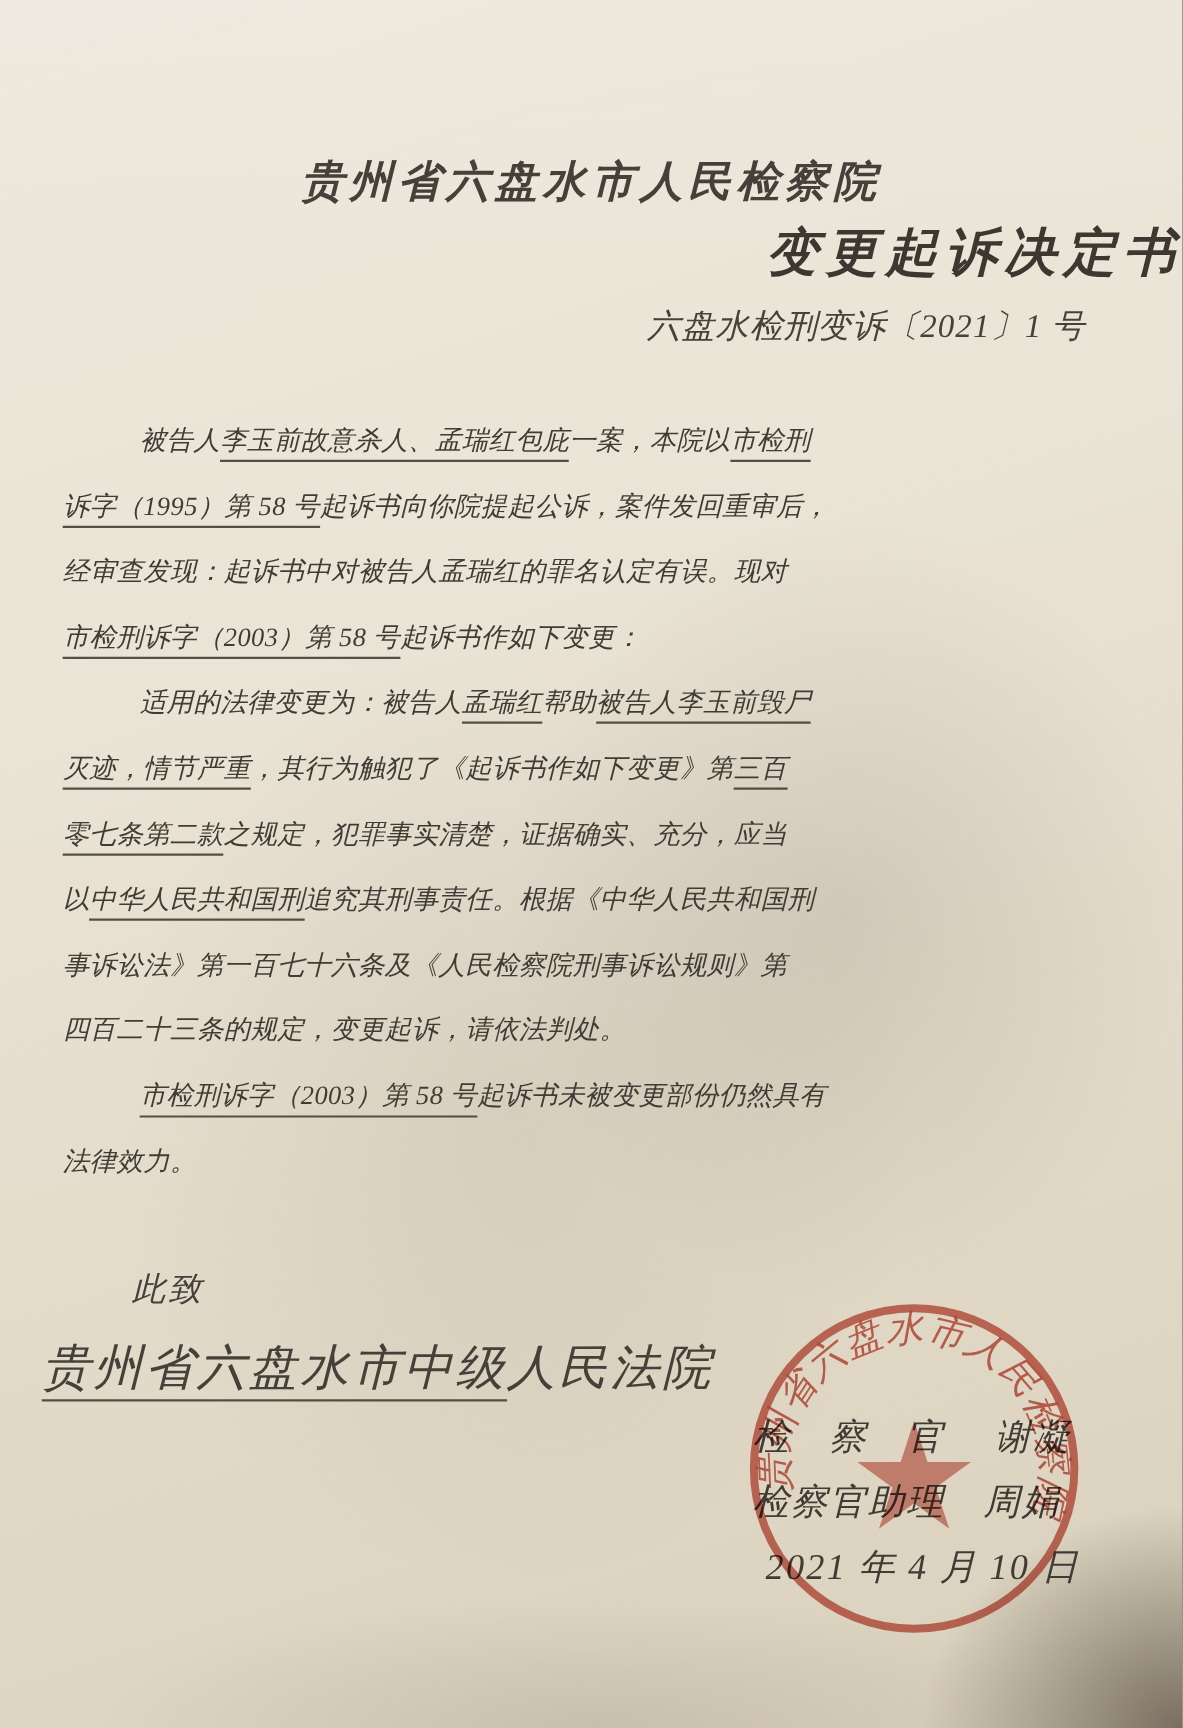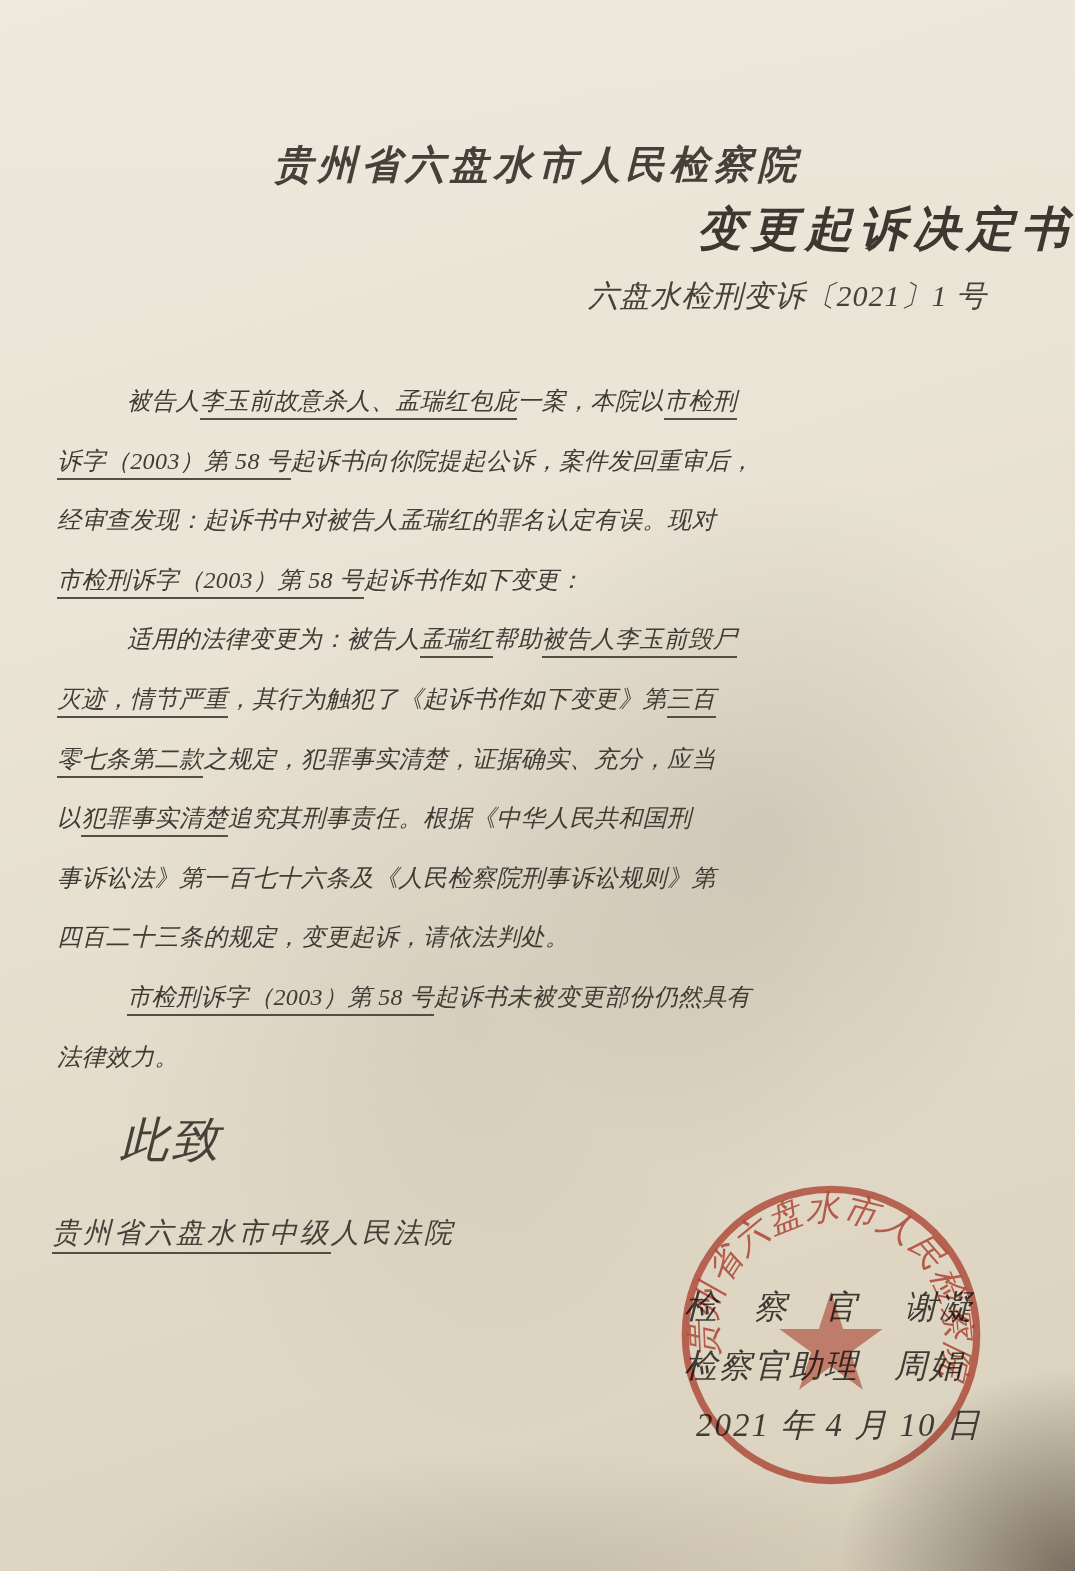--- a/index.html
+++ b/index.html
@@ -39,26 +39,26 @@
   }
   .body-block{position:absolute;top:372px;left:57px;right:52px;}
   .line{
     height:59.6px;line-height:59.6px;
     font-size:24px;letter-spacing:0.4px;white-space:nowrap;
     color:#403c35;
   }
   .line.indent{padding-left:70px;}
   .u{border-bottom:2px solid rgba(68,62,54,0.9);padding-bottom:4px;}
   .salute{
-    position:absolute;top:1108px;left:120px;
-    font-size:48px;letter-spacing:3px;color:#45413a;
+    position:absolute;top:1152px;left:120px;
+    font-size:30px;letter-spacing:3px;color:#45413a;
   }
   .recipient{
-    position:absolute;top:1214px;left:52px;
-    font-size:28px;letter-spacing:3px;white-space:nowrap;color:#45413a;
+    position:absolute;top:1214px;left:38px;
+    font-size:44px;letter-spacing:3px;white-space:nowrap;color:#45413a;
   }
   .sig-block{position:absolute;top:1278px;left:684px;}
   .sig-row{
     height:59px;line-height:59px;font-size:33px;letter-spacing:2px;
     white-space:nowrap;color:#403c35;
   }
   .sig-row.date{padding-left:12px;}
   .seal{
     position:absolute;left:676px;top:1180px;width:310px;height:310px;
     mix-blend-mode:multiply;opacity:0.88;filter:blur(0.4px);
@@ -73,27 +73,27 @@
   <div class="shade"></div>
 
   <div class="org-name">贵州省六盘水市人民检察院</div>
 
   <div class="doc-title">变更起诉决定书</div>
 
   <div class="doc-number">六盘水检刑变诉〔2021〕1 号</div>
 
   <div class="body-block">
       <div class="line indent"><span>被告人</span><span class="u">李玉前故意杀人、孟瑞红包庇</span><span>一案，本院以</span><span class="u">市检刑</span></div>
-      <div class="line"><span class="u">诉字（2003）第 58 号</span><span>起诉书向你院提起公诉，案件发回重审后，</span></div>
+      <div class="line"><span class="u">诉字（1995）第 58 号</span><span>起诉书向你院提起公诉，案件发回重审后，</span></div>
       <div class="line"><span>经审查发现：起诉书中对被告人孟瑞红的罪名认定有误。现对</span></div>
       <div class="line"><span class="u">市检刑诉字（2003）第 58 号</span><span>起诉书作如下变更：</span></div>
       <div class="line indent"><span>适用的法律变更为：被告人</span><span class="u">孟瑞红</span><span>帮助</span><span class="u">被告人李玉前毁尸</span></div>
       <div class="line"><span class="u">灭迹，情节严重</span><span>，其行为触犯了《起诉书作如下变更》第</span><span class="u">三百</span></div>
       <div class="line"><span class="u">零七条第二款</span><span>之规定，犯罪事实清楚，证据确实、充分，应当</span></div>
-      <div class="line"><span>以</span><span class="u">犯罪事实清楚</span><span>追究其刑事责任。根据《中华人民共和国刑</span></div>
+      <div class="line"><span>以</span><span class="u">中华人民共和国刑</span><span>追究其刑事责任。根据《中华人民共和国刑</span></div>
       <div class="line"><span>事诉讼法》第一百七十六条及《人民检察院刑事诉讼规则》第</span></div>
       <div class="line"><span>四百二十三条的规定，变更起诉，请依法判处。</span></div>
       <div class="line indent"><span class="u">市检刑诉字（2003）第 58 号</span><span>起诉书未被变更部份仍然具有</span></div>
       <div class="line"><span>法律效力。</span></div>
     </div>
 
   <div class="salute">此致</div>
 
   <div class="recipient"><span class="u">贵州省六盘水市中级</span><span>人民法院</span></div>
 

